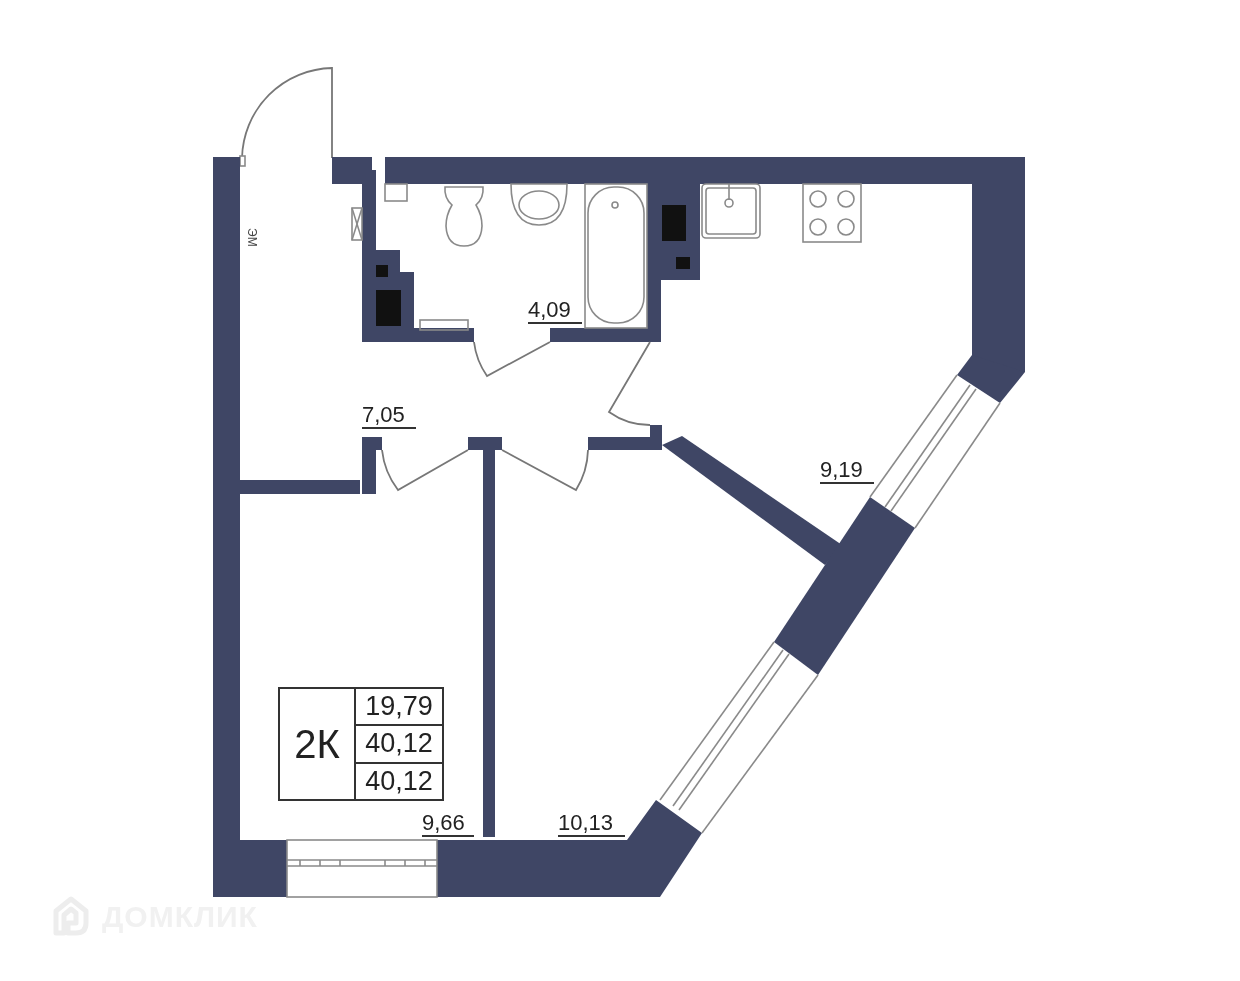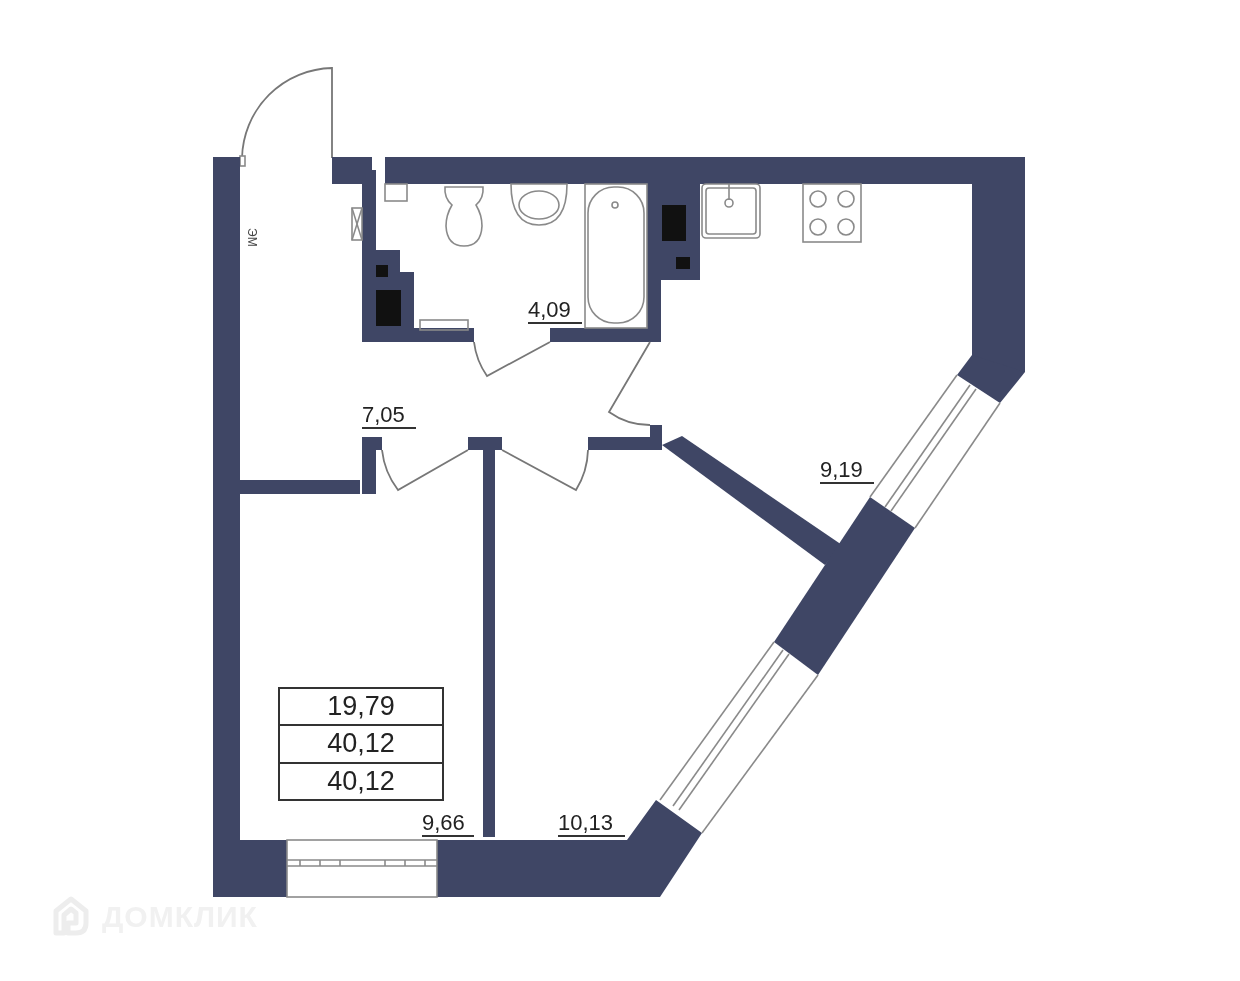--- a/index.html
+++ b/index.html
@@ -136,20 +136,21 @@
     <line class="ul" x1="820" y1="483" x2="874" y2="483"></line>
     <text class="lbl" x="422" y="830">9,66</text>
     <line class="ul" x1="422" y1="836" x2="474" y2="836"></line>
     <text class="lbl" x="558" y="830">10,13</text>
     <line class="ul" x1="558" y1="836" x2="625" y2="836"></line>
     <text class="em" x="0" y="0" transform="translate(248,228) rotate(90)">ЭМ</text>
   </g>
 </svg>
 
 <div class="summary-box">
+  <div class="summary-type">2К</div>
   <div class="summary-vals">
     <div class="summary-val">19,79</div>
     <div class="summary-val">40,12</div>
     <div class="summary-val">40,12</div>
   </div>
 </div>
 
 <div class="watermark">
   <svg class="wm-icon" viewBox="0 0 46 48">
     <path d="M8 18 L23 6 L38 18 L38 30 Q38 40 28 40 L20 40 L20 30 L28 30 L28 20 L23 16 L16 22 L16 40 L8 40 Z" fill="none" stroke="#ededed" stroke-width="5" stroke-linejoin="round"></path>

